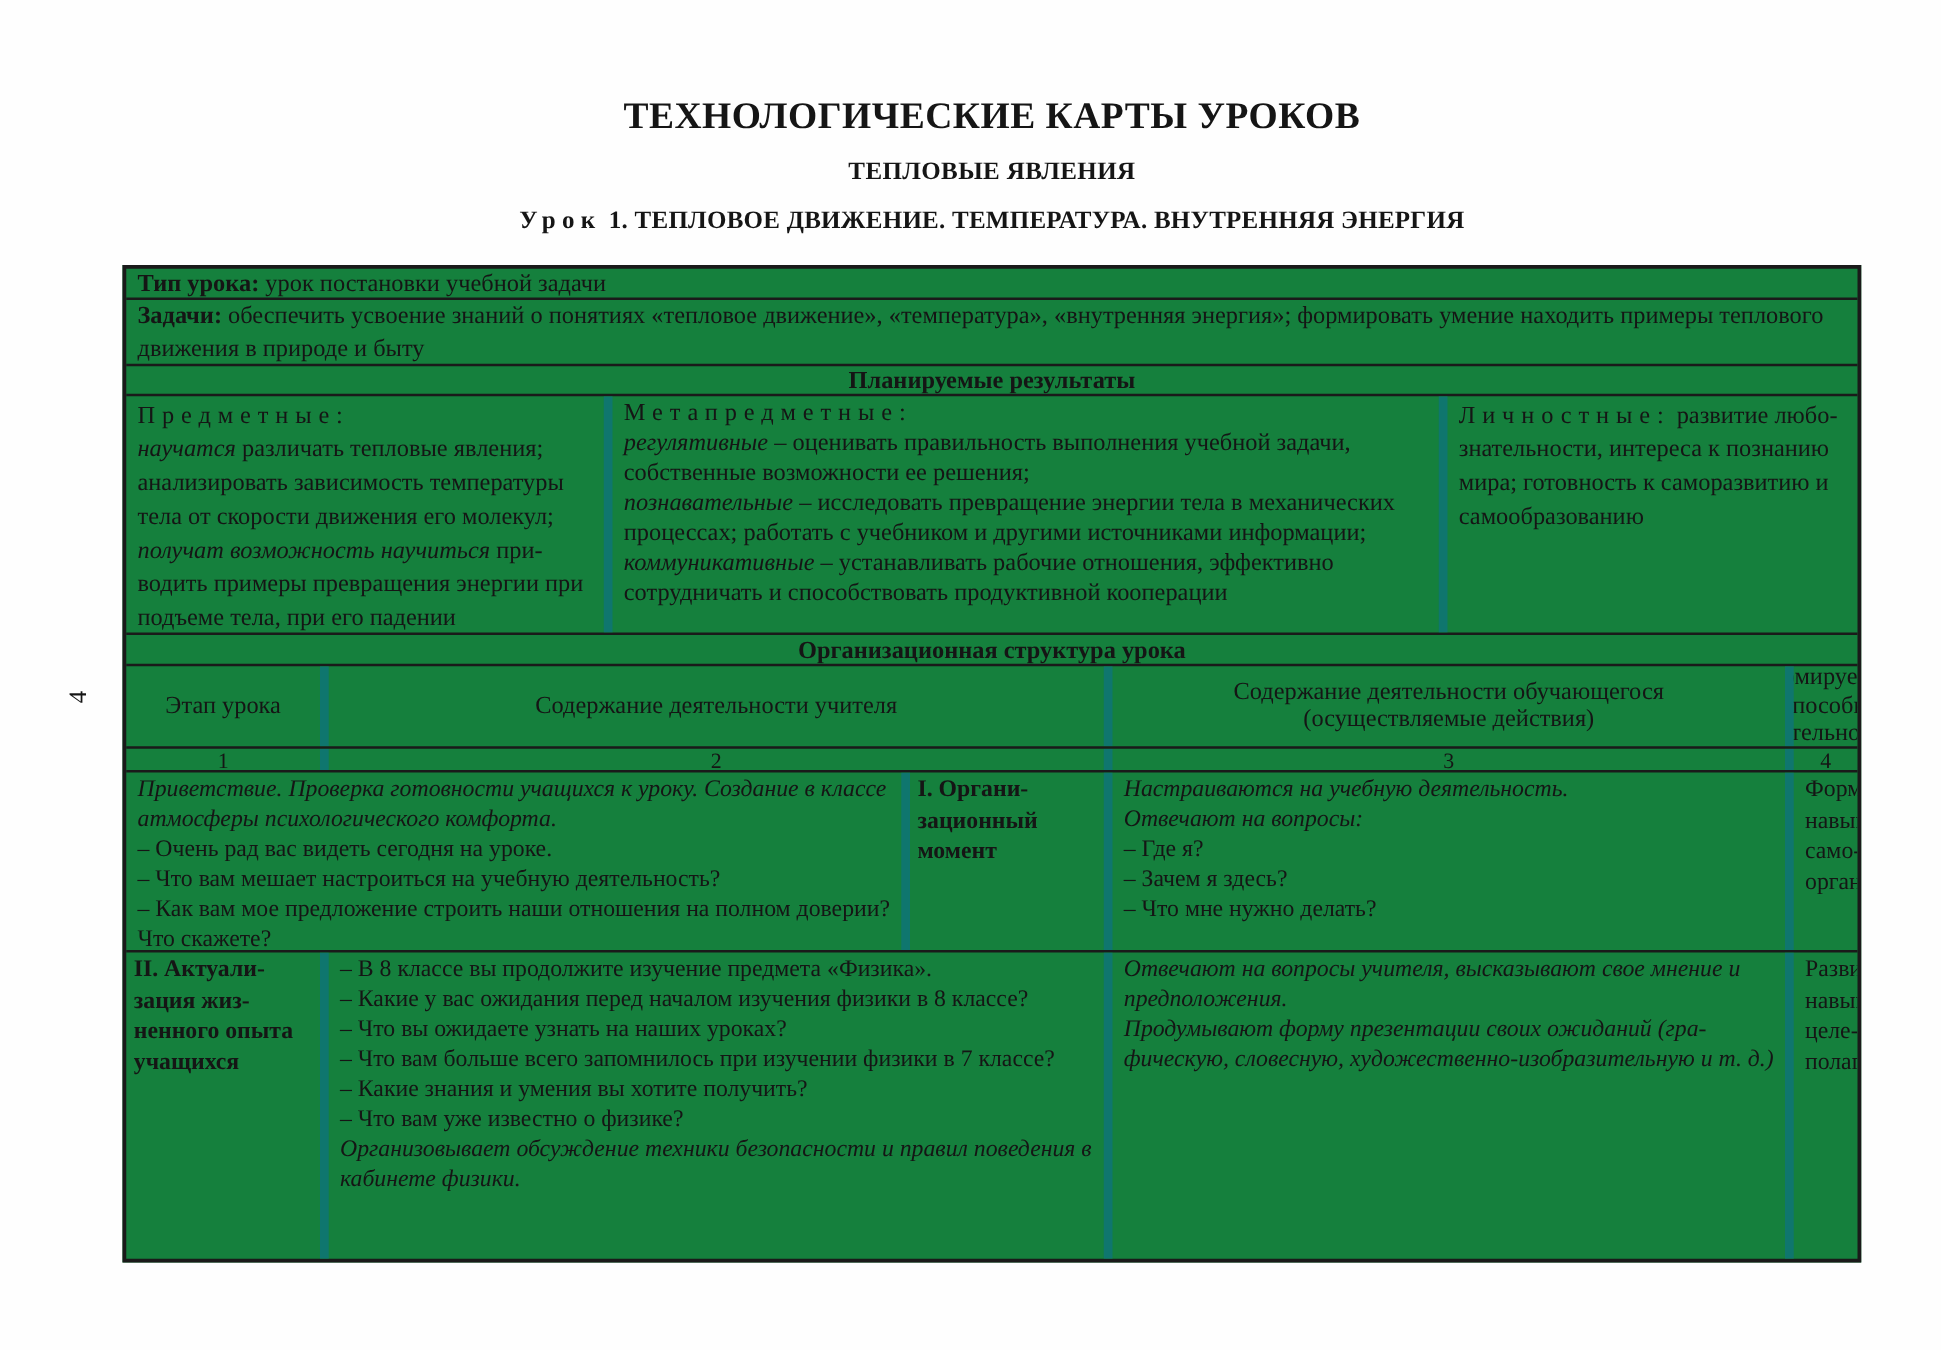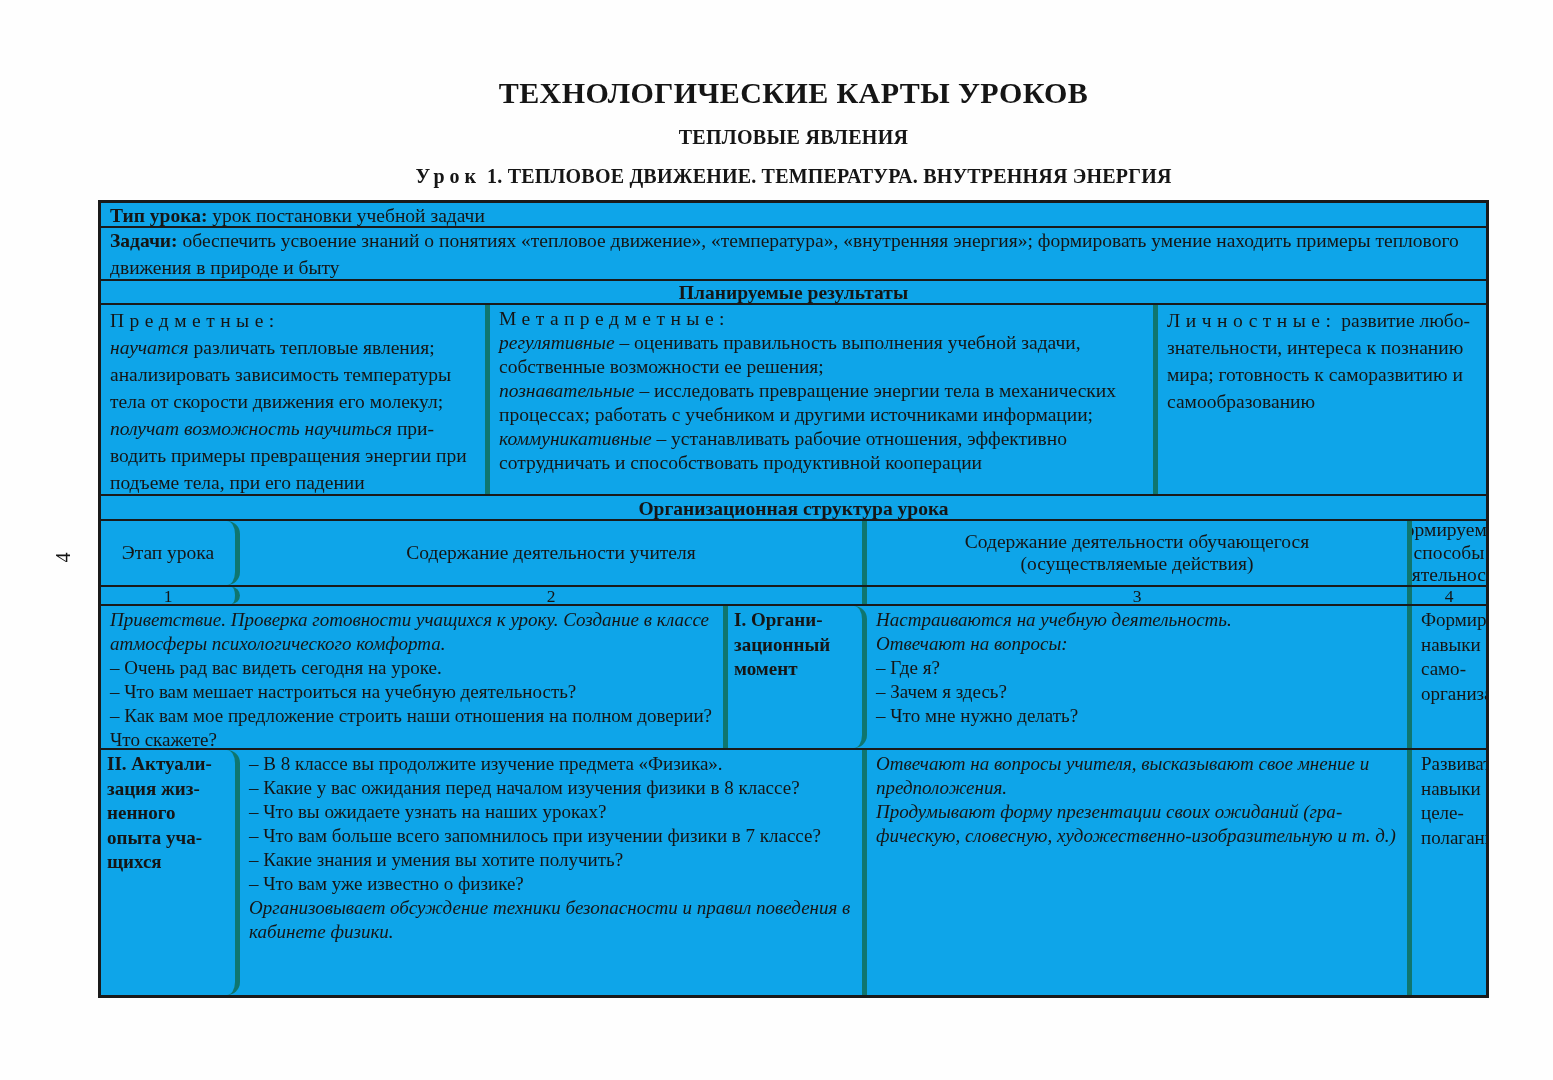--- a/index.html
+++ b/index.html
@@ -22,55 +22,55 @@
   .titles{
     position:absolute;left:98px;top:76px;width:1391px;
     text-align:center;font-weight:bold;
   }
   .title-main{font-size:30px;margin:0 0 16px 0;letter-spacing:.4px;}
   .title-section{font-size:20px;margin:0 0 16px 0;letter-spacing:.3px;}
   .title-lesson{font-size:20px;margin:16px;letter-spacing:.2px;}
   .lsp{letter-spacing:5px;margin-right:6px;}
   
   .doc-table{
-    position:absolute;left:98px;top:200px;width:1391px;
+    position:absolute;left:98px;top:212px;width:1391px;
     box-sizing:border-box;
     border:3px solid #1a1a1a;
     font-size:19.5px;
-    background:#0ea5e9;
+    background:#15803d;
   }
   .tr{border-bottom:2px solid #1a1a1a;box-sizing:border-box;overflow:hidden;}
   .tr:last-child{border-bottom:none;}
   .pad{padding:0 9px;}
   .b{font-weight:bold;}
   .it{font-style:italic;}
   .ctr{text-align:center;}
   .hsp{letter-spacing:5.5px;}
   .pre{white-space:pre-line;}
   p{margin:0;}
   
   .row-tip{height:25px;line-height:25px;}
   .row-zad{height:53px;line-height:26.5px;}
   .row-planhdr{height:24px;line-height:24px;}
   .row-orghdr{height:25px;line-height:25px;}
   
   .cols{display:flex;padding:0;}
-  .cols>.cell{border-right:5px solid #0f766e;box-sizing:border-box;padding:2px 9px;overflow:hidden;}
+  .cols>.cell{border-right:7px solid #0f766e;box-sizing:border-box;padding:2px 9px;overflow:hidden;}
   .cols>.cell:last-child{border-right:none;flex:1;}
   
   .row-plan{height:191px;}
   .c-subject{width:389px;line-height:27px;}
   .c-meta{width:668px;line-height:24px;}
   .c-personal{line-height:27px;}
   
   .row-colhdr{height:66px;}
   .row-colhdr>.cell{display:flex;flex-direction:column;align-items:center;justify-content:center;text-align:center;line-height:22.5px;padding:0 6px;}
   .row-nums{height:19px;line-height:19px;font-size:17.5px;}
   .row-nums>.cell{text-align:center;padding:0;}
-  .c1{width:139px;border-radius:13px;}
+  .c1{width:162px;}
   .c2{width:627px;}
   .c3{width:545px;}
   .row-body>.cell{line-height:24px;font-size:19px;}
   .row-one{height:144px;}
   .row-two{height:245px;}
   .stage{font-weight:bold;line-height:24.5px !important;padding:2px 6px !important;}
   .skills{line-height:24.5px !important;}
 </style>
 </head>
 <body>

